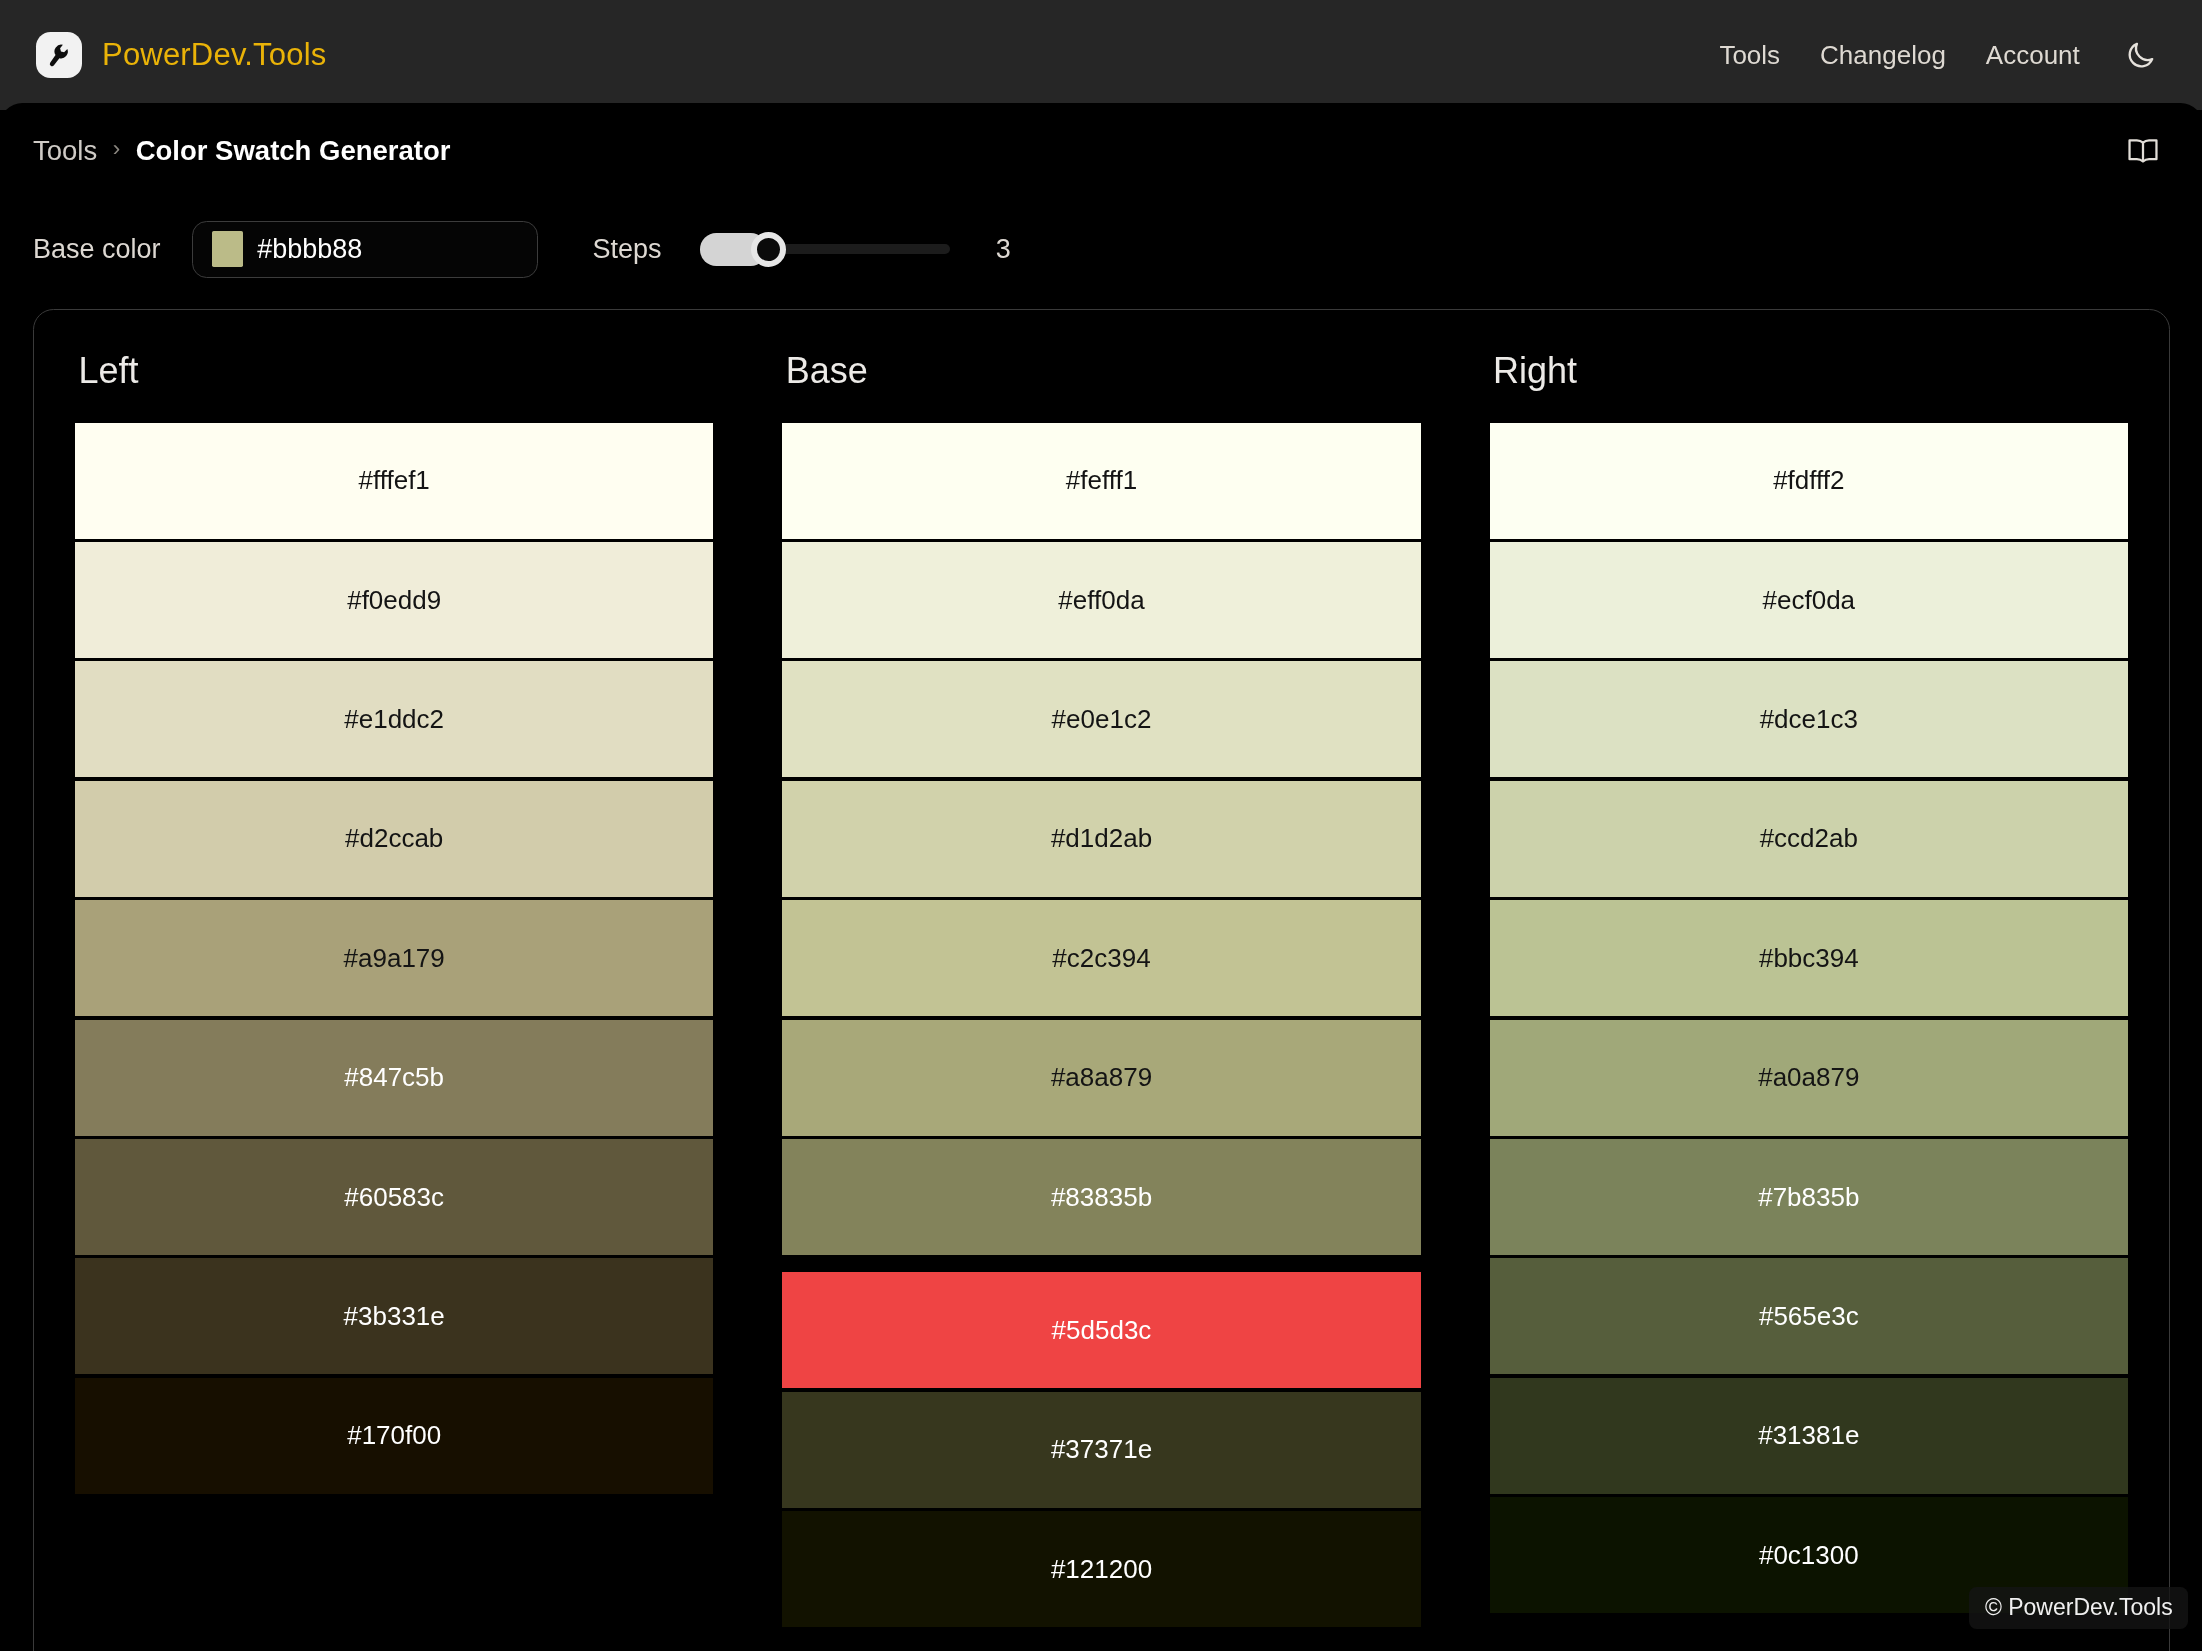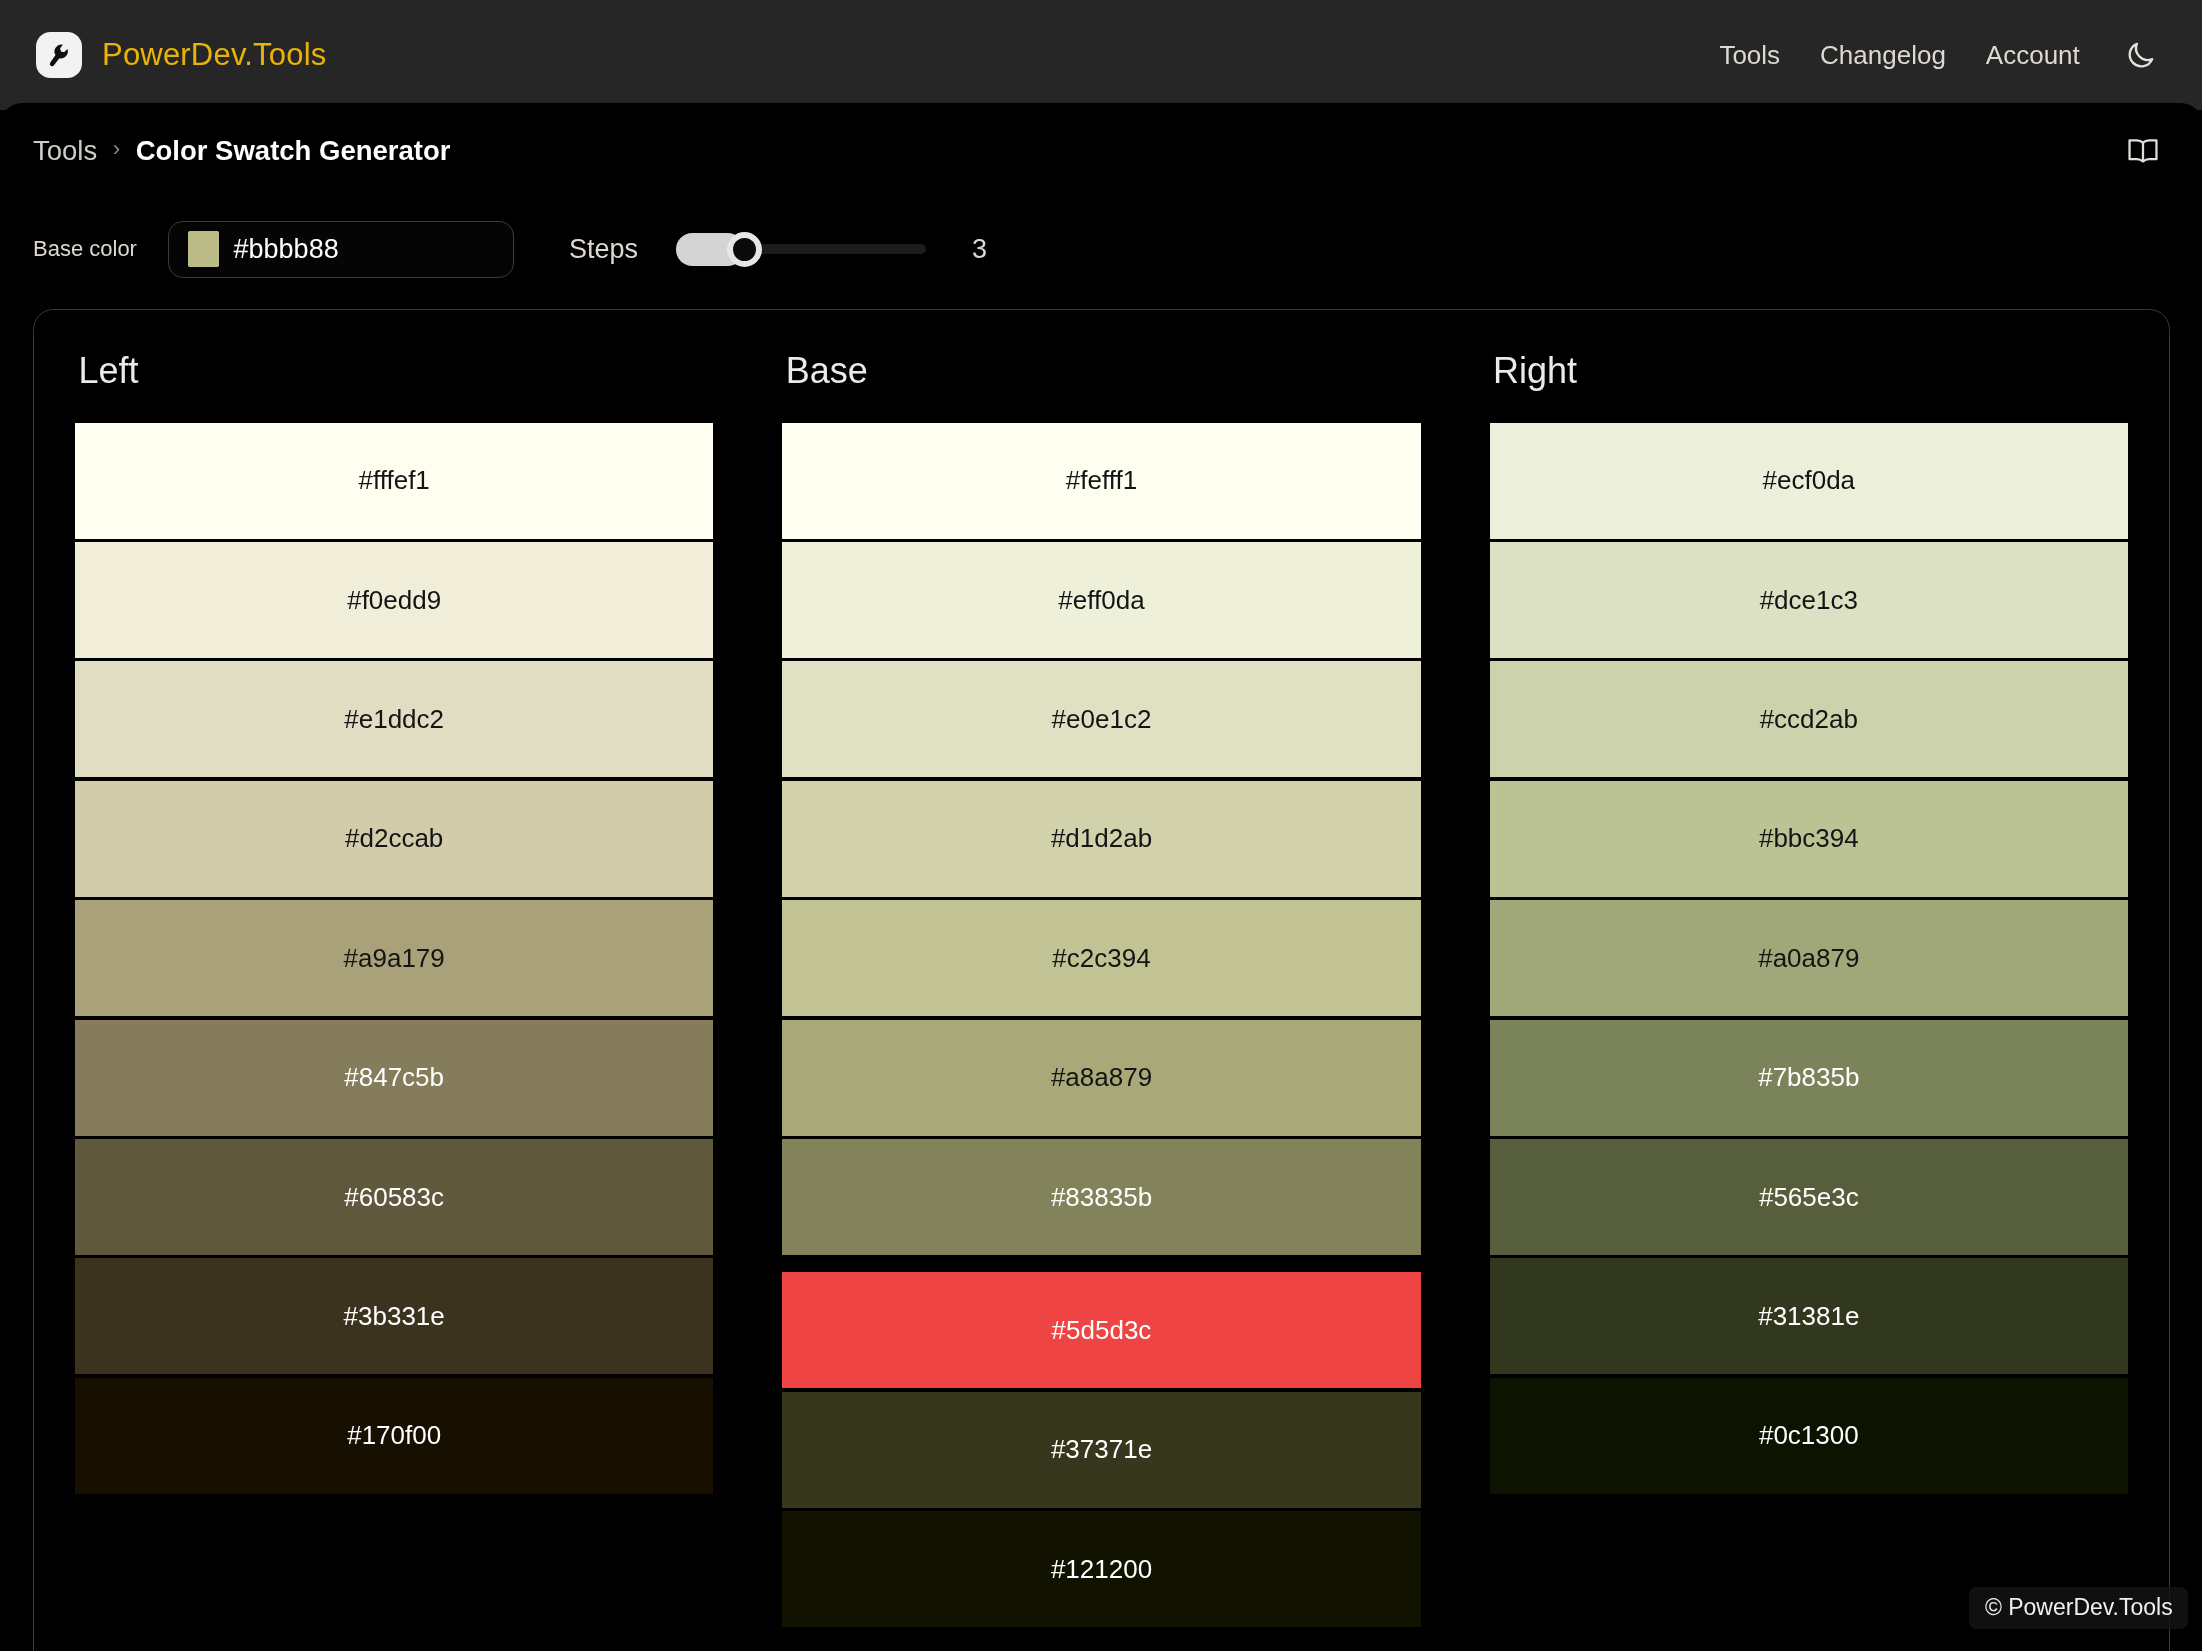--- a/index.html
+++ b/index.html
@@ -111,21 +111,21 @@
 
   
   .controls {
     height: 102px;
     display: flex;
     align-items: center;
     padding: 0 33px;
     gap: 0;
   }
   .ctrl-label {
-    font-size: 22px;
+    font-size: 27px;
     color: #ddd8d2;
     white-space: nowrap;
   }
   .color-field {
     margin-left: 31px;
     width: 346px;
     height: 57px;
     border: 1.3px solid #3c3c3c;
     border-radius: 14.6px;
     background: #050505;
@@ -330,20 +330,21 @@
           <div class="swatch" style="background: rgb(131, 131, 91); color: rgb(255, 255, 255);">#83835b</div>
           <div class="swatch" style="background: #ef4444; color: rgb(255, 255, 255); margin-top: 14px;">#5d5d3c</div>
           <div class="swatch" style="background: rgb(55, 55, 30); color: rgb(255, 255, 255);">#37371e</div>
           <div class="swatch" style="background: rgb(18, 18, 0); color: rgb(255, 255, 255);">#121200</div>
         </div>
     </div>
 
     <div>
       <div class="col-title">Right</div>
       <div class="swatches" id="col-right">
+          <div class="swatch" style="background: rgb(253, 255, 242); color: rgb(20, 20, 20);">#fdfff2</div>
           <div class="swatch" style="background: rgb(236, 240, 218); color: rgb(20, 20, 20);">#ecf0da</div>
           <div class="swatch" style="background: rgb(220, 225, 195); color: rgb(20, 20, 20);">#dce1c3</div>
           <div class="swatch" style="background: rgb(204, 210, 171); color: rgb(20, 20, 20);">#ccd2ab</div>
           <div class="swatch" style="background: rgb(187, 195, 148); color: rgb(20, 20, 20);">#bbc394</div>
           <div class="swatch" style="background: rgb(160, 168, 121); color: rgb(20, 20, 20);">#a0a879</div>
           <div class="swatch" style="background: rgb(123, 131, 91); color: rgb(255, 255, 255);">#7b835b</div>
           <div class="swatch" style="background: rgb(86, 94, 60); color: rgb(255, 255, 255);">#565e3c</div>
           <div class="swatch" style="background: rgb(49, 56, 30); color: rgb(255, 255, 255);">#31381e</div>
           <div class="swatch" style="background: rgb(12, 19, 0); color: rgb(255, 255, 255);">#0c1300</div>
         </div>

